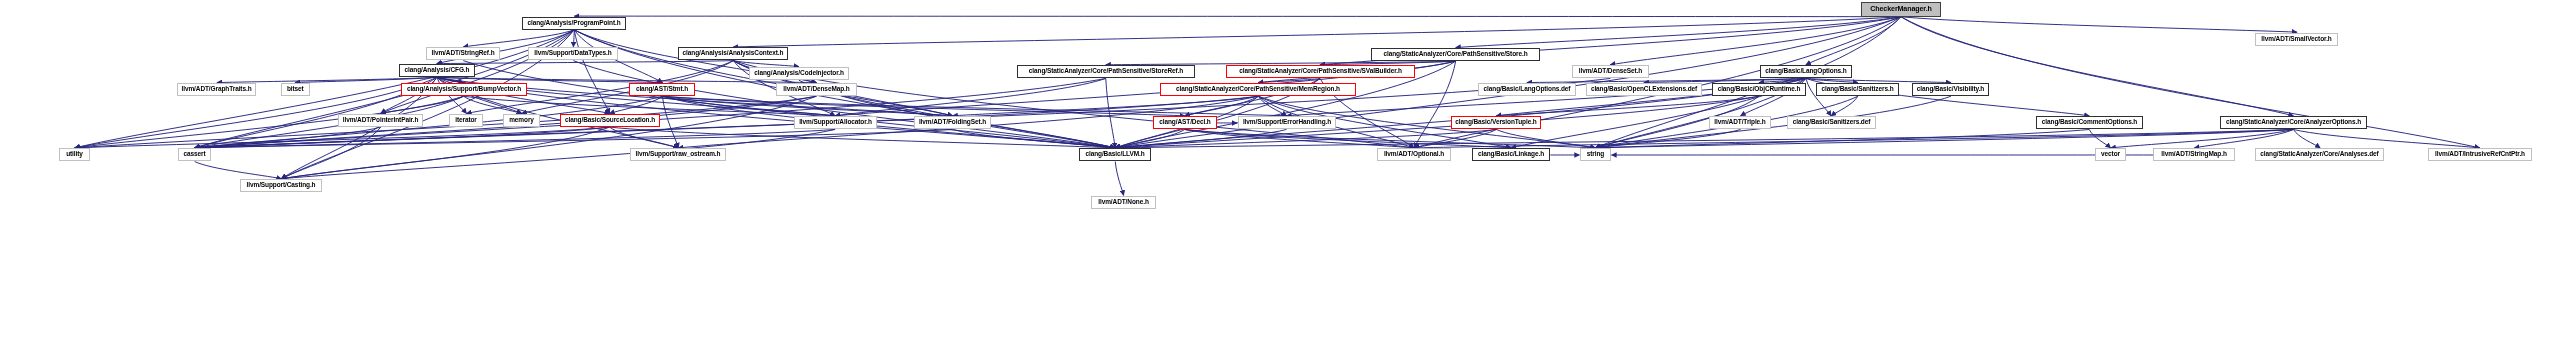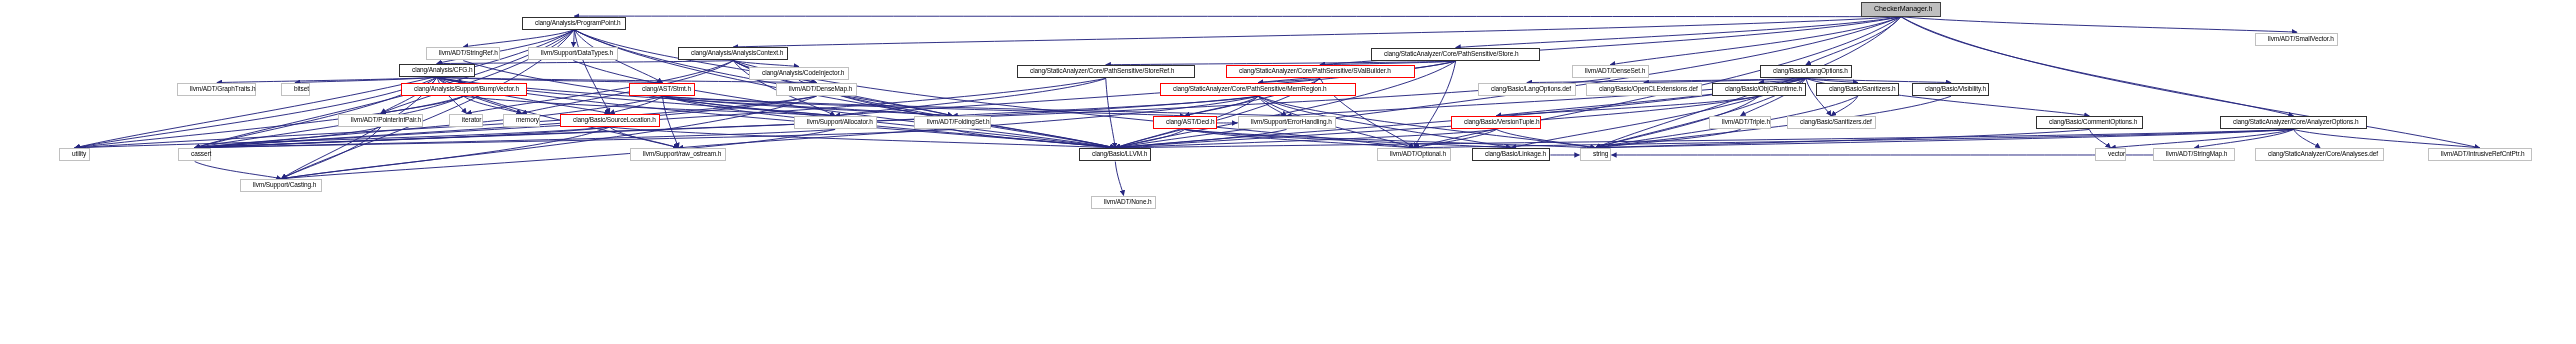--- a/index.html
+++ b/index.html
@@ -29,30 +29,31 @@
     left: 0;
     top: 0;
     width: 2576px;
     height: 345px;
   }
   .node {
     position: absolute;
     box-sizing: border-box;
     display: flex;
     align-items: center;
-    justify-content: flex-start;
+    justify-content: center;
     white-space: nowrap;
     font-size: 6.5px;
     line-height: 1;
     color: #000000;
     background: #ffffff;
     border: 0.6px solid #c0c0c0;
     padding: 0 12px;
     height: 13px;
     letter-spacing: -0.1px;
+    font-weight: bold;
   }
   .node.root {
     background: #bfbfbf;
     border: 0.6px solid #404040;
     font-size: 7.1px;
   }
   .node.strong {
     border: 0.6px solid #303030;
   }
   .node.red {

